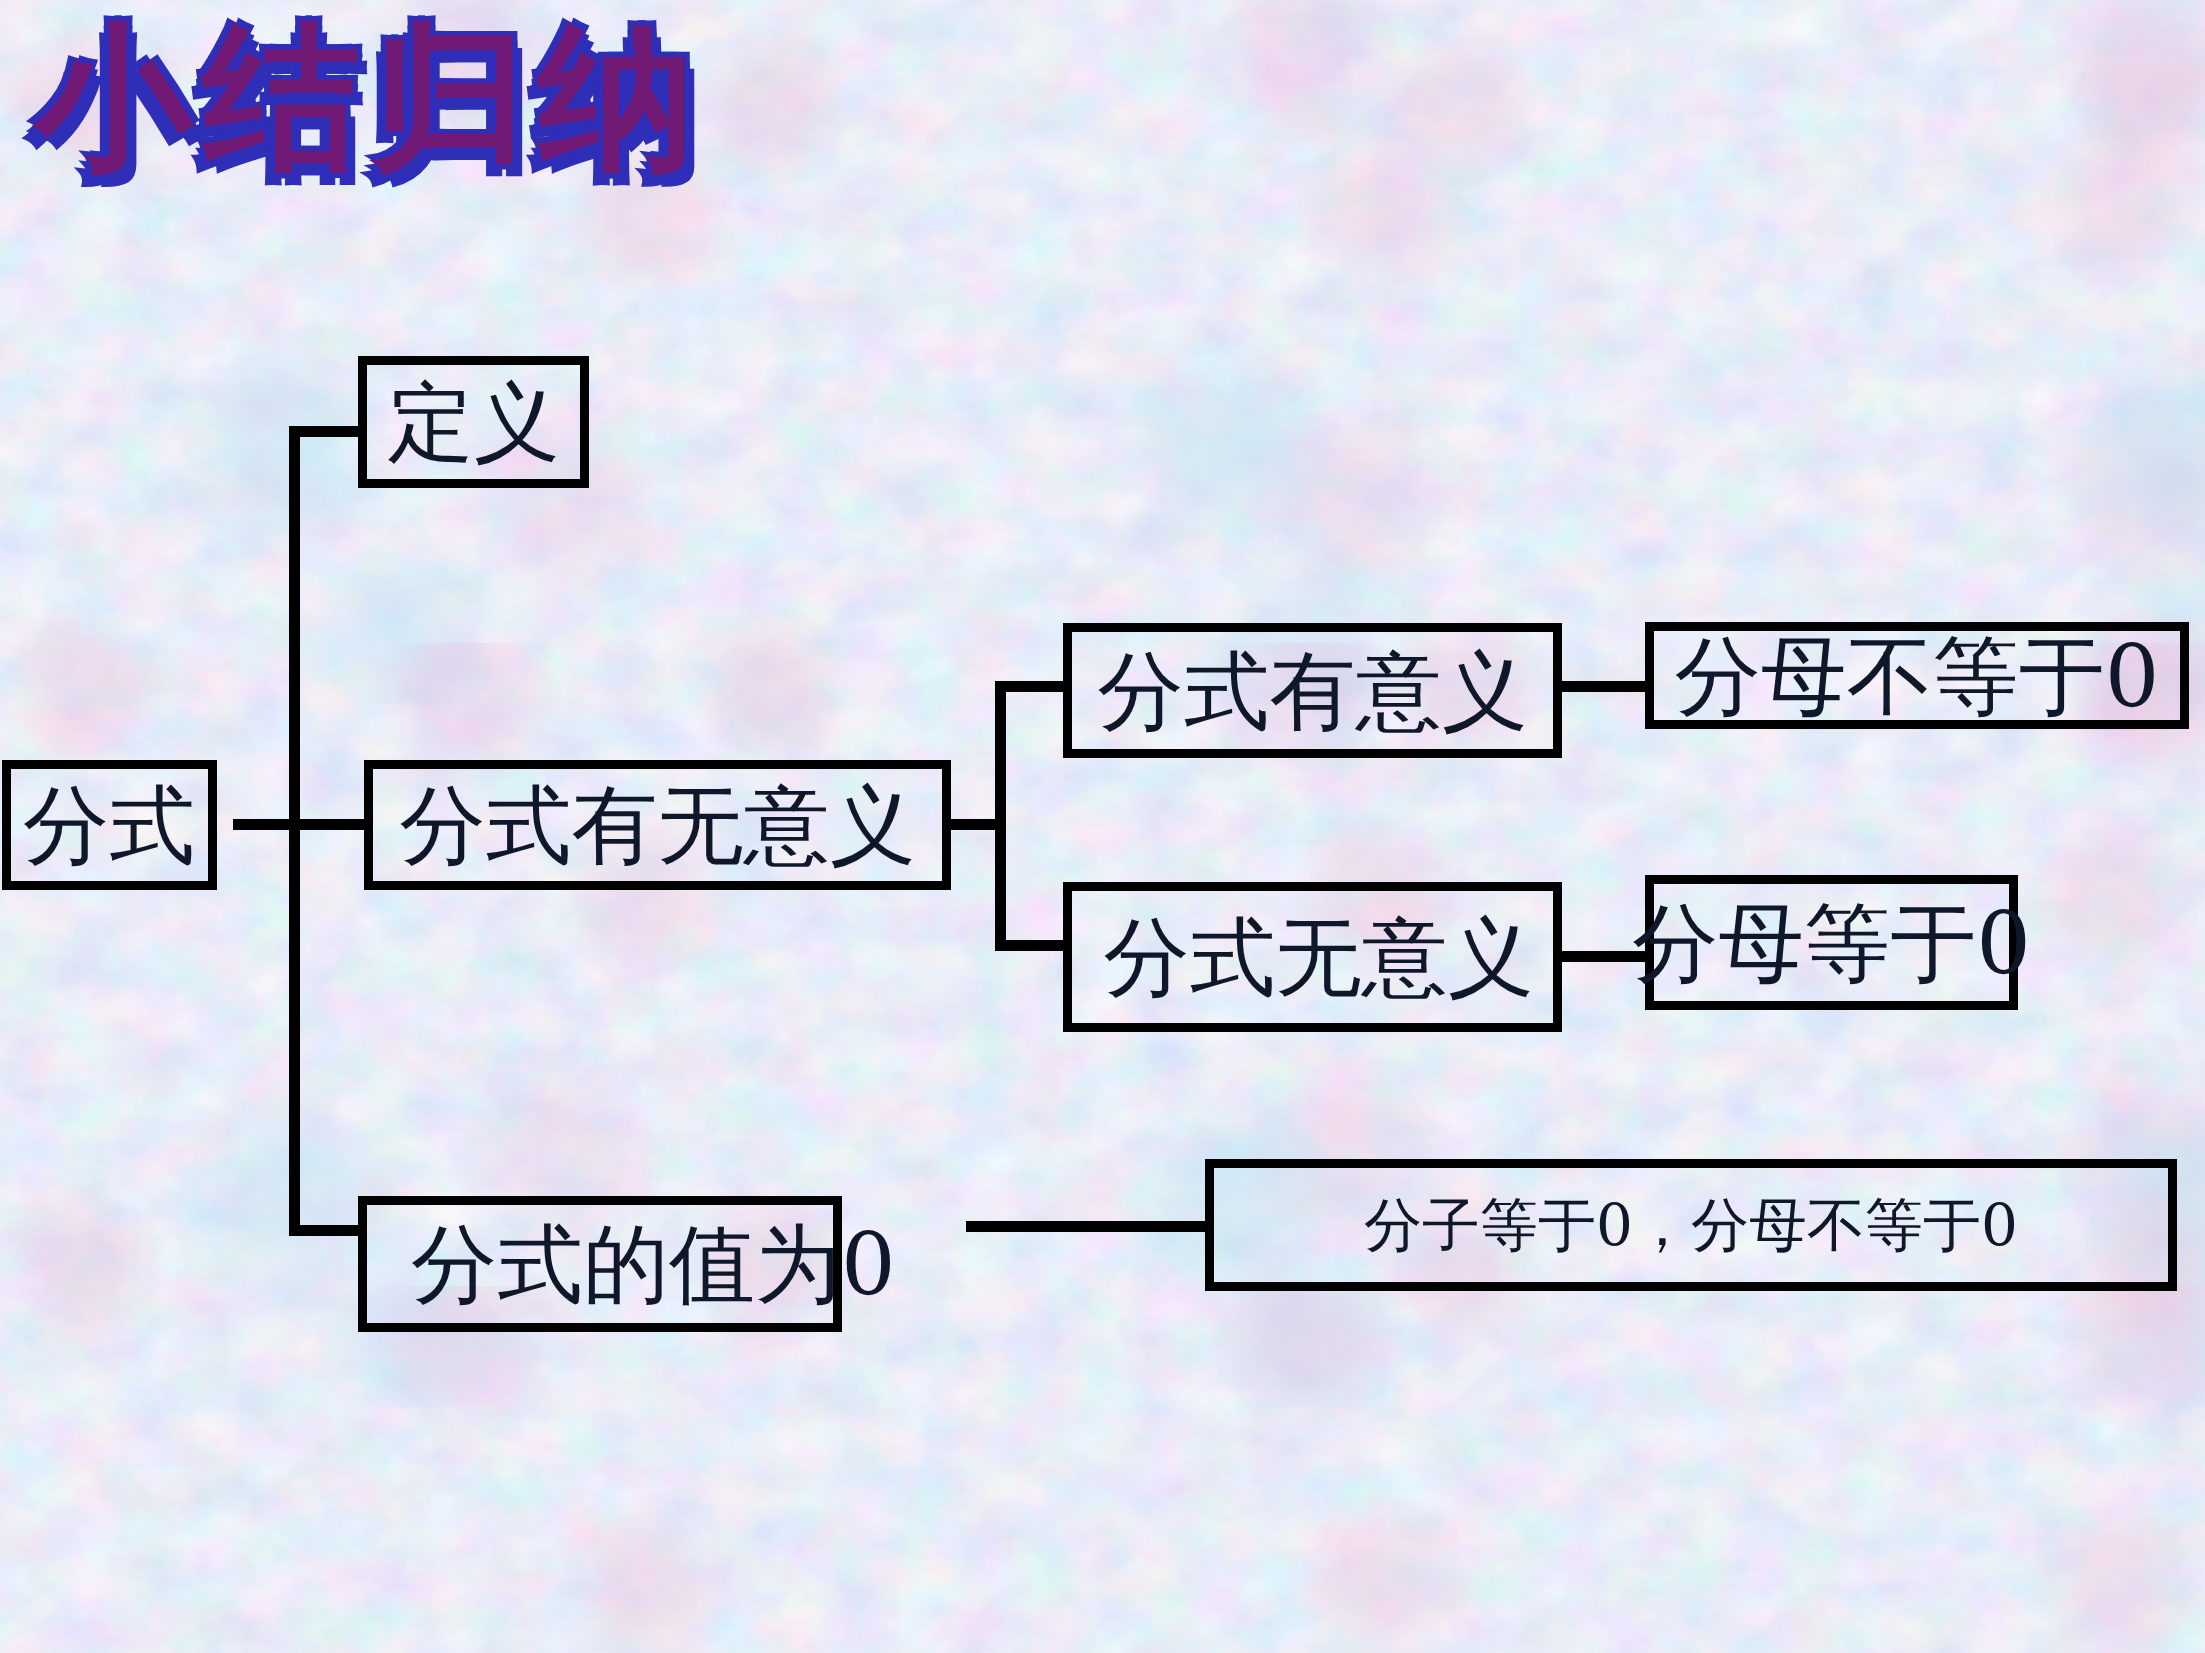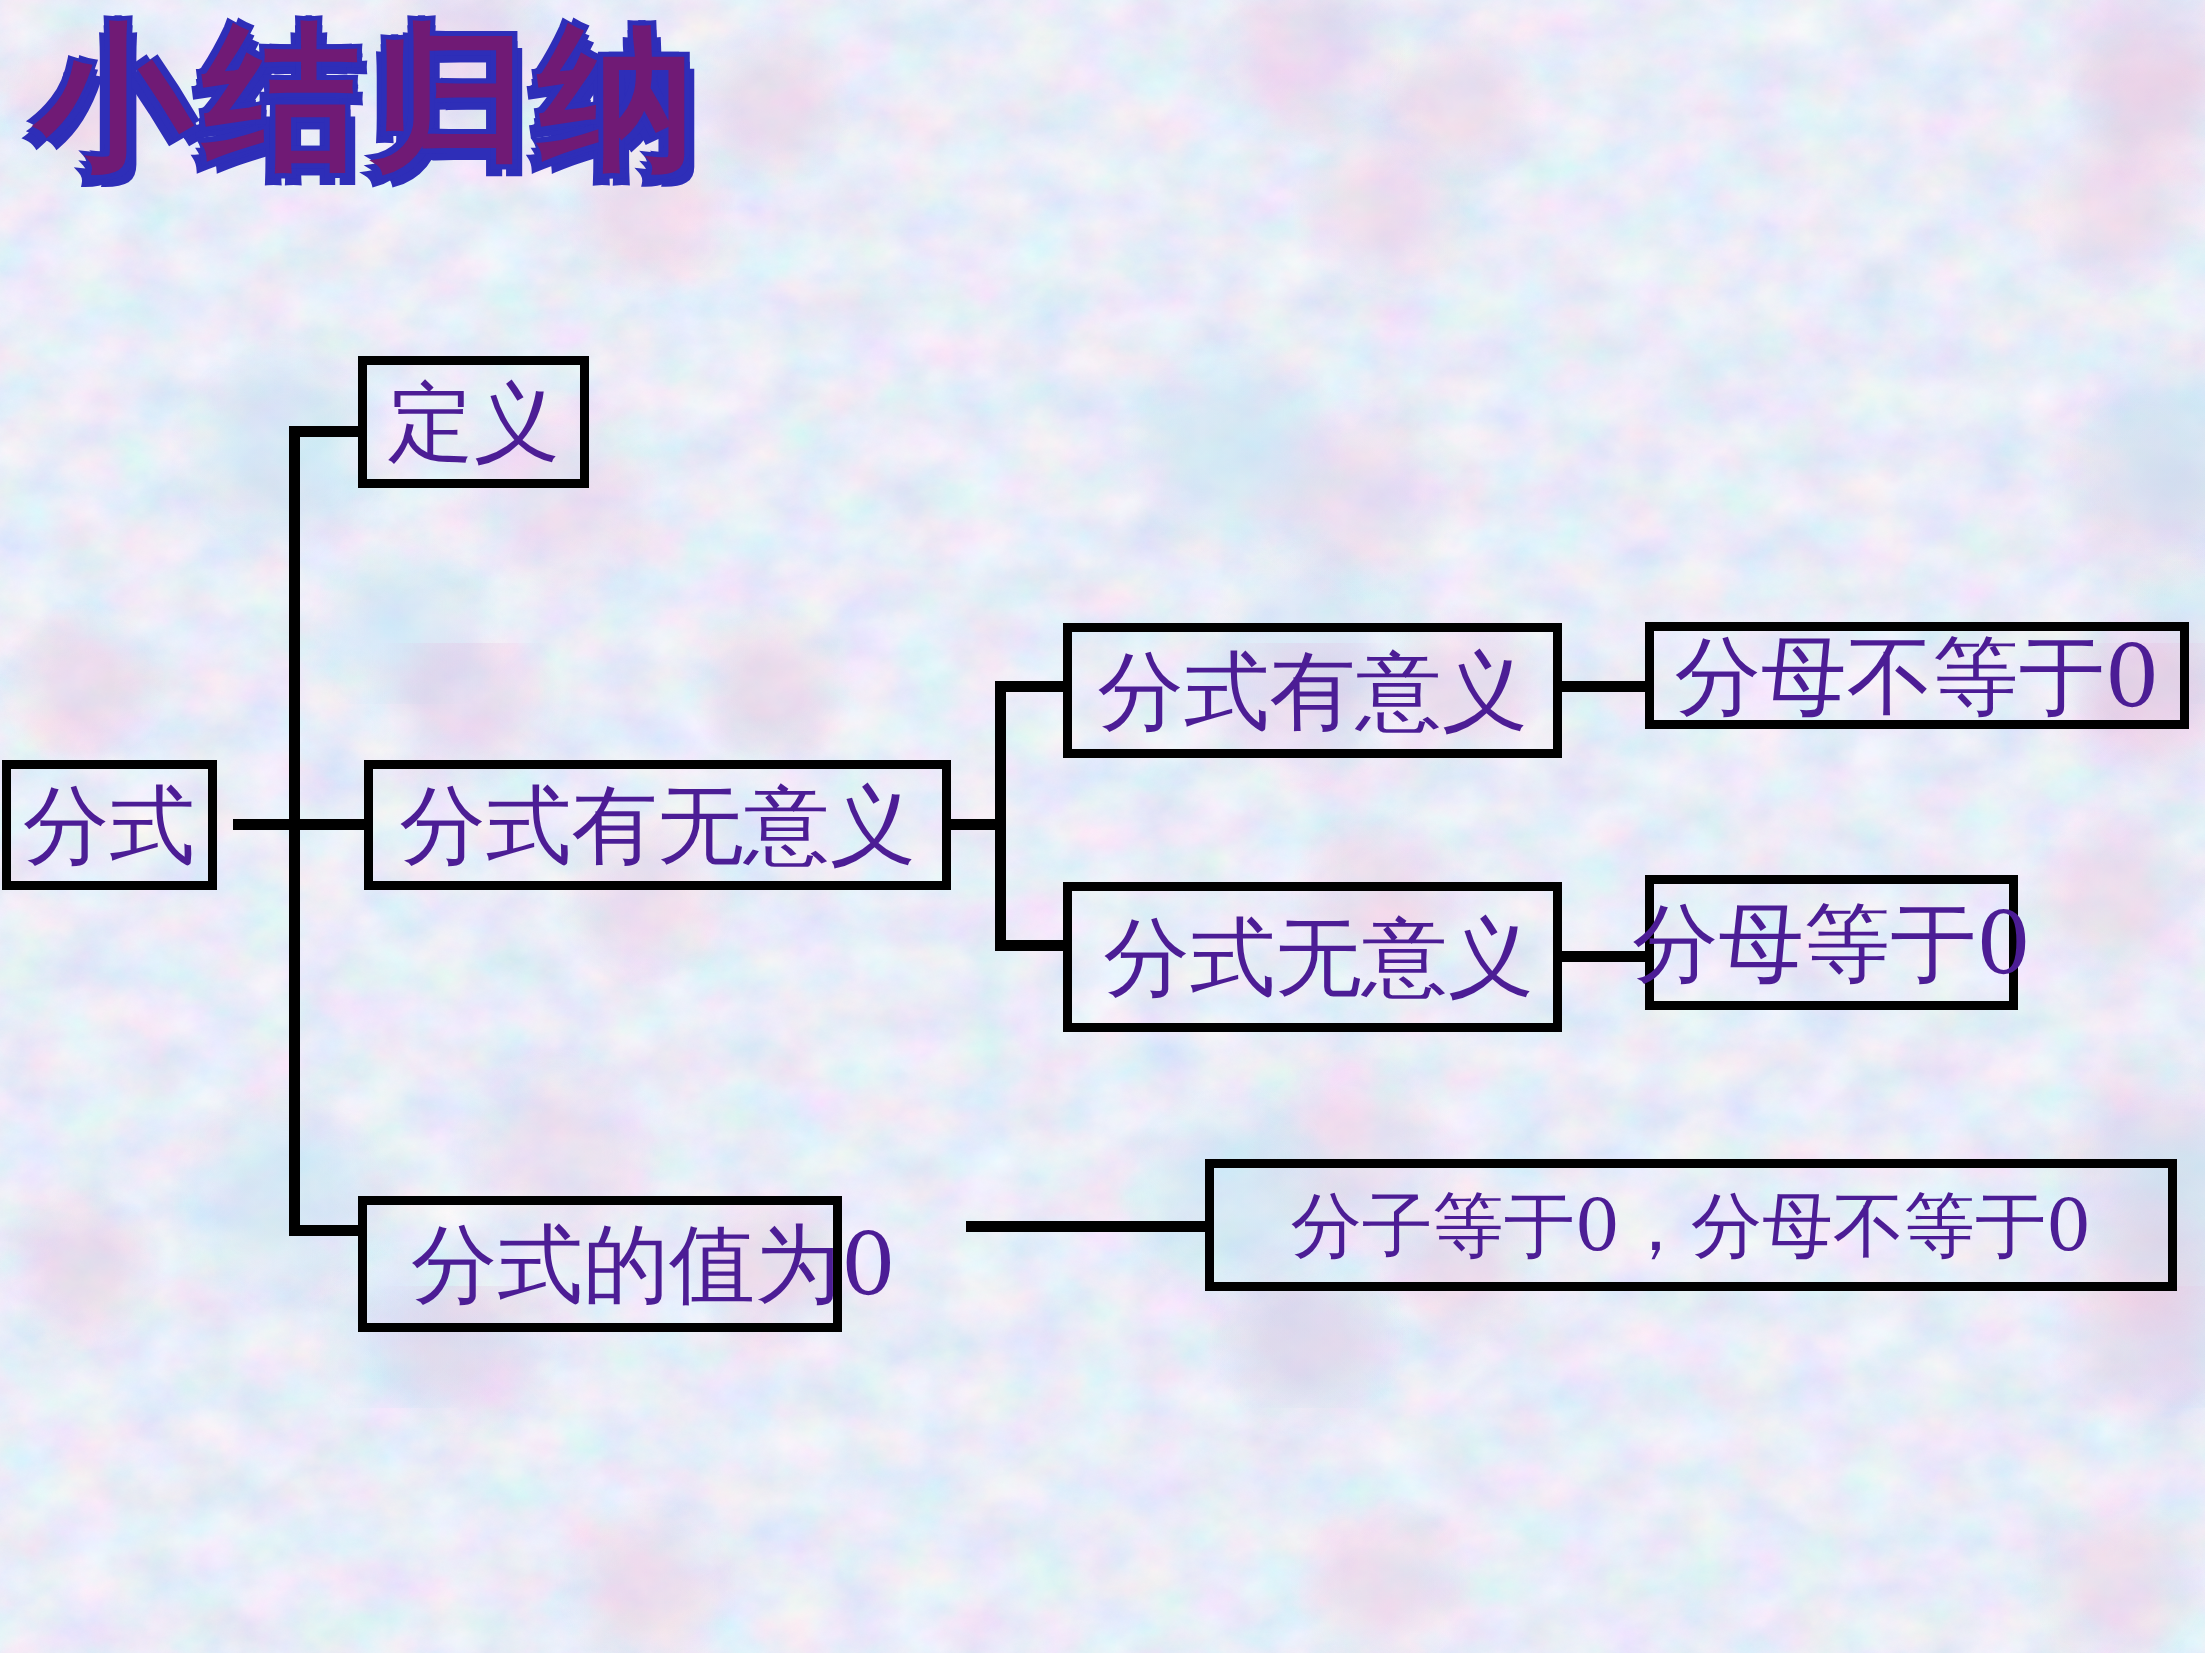--- a/index.html
+++ b/index.html
@@ -63,41 +63,41 @@
   .node {
     position: absolute;
     z-index: 2;
     box-sizing: border-box;
     border: 9.2px solid #000;
     background: transparent;
     display: flex;
     align-items: center;
     justify-content: center;
     font-size: 86px;
-    color: #4c1d95;
+    color: #0f172a;
     white-space: nowrap;
     line-height: 1;
   }
   .node.left-text { justify-content: flex-start; }
   .line {
     position: absolute;
     z-index: 2;
     background: #000;
   }
 
   
   #node-dingyi      { left: 358px;  top: 356px;  width: 231px;  height: 132px; }
   #node-fenshi      { left: 1.5px;    top: 760px;  width: 215px;  height: 130px; }
   #node-youwuyiyi   { left: 364px;  top: 760px;  width: 587px;  height: 130px; }
   #node-youyiyi     { left: 1063px; top: 623px;  width: 499px;  height: 135px; }
   #node-budengyu0   { left: 1645px; top: 622px;  width: 544px;  height: 107px; }
   #node-wuyiyi      { left: 1063px; top: 882px; width: 499px;  height: 150px; padding-left: 12px; }
   #node-dengyu0     { left: 1645px; top: 875px; width: 373px;  height: 135px; }
   #node-zhiwei0     { left: 358px;  top: 1159px; width: 484px;  height: 136px; padding-left: 44px; margin-top: 37px; }
-  #node-jielun      { left: 1205px; top: 1159px; width: 972px; height: 132px; font-size: 71px; }
+  #node-jielun      { left: 1205px; top: 1159px; width: 972px; height: 132px; font-size: 58px; }
 
   
   #connector-trunk        { left: 289px;  top: 426px;  width: 10.7px;  height: 810px; }
   #connector-dingyi       { left: 300px;  top: 426px;  width: 60px;  height: 10.7px; }
   #connector-fenshi       { left: 233px;  top: 819px; width: 133px; height: 10.7px; }
   #connector-youwu-right  { left: 951px; top: 819px; width: 51px;  height: 10.7px; }
   #connector-bracket      { left: 995px; top: 681px;  width: 10.7px;  height: 270px; }
   #connector-bracket-top  { left: 1006px; top: 681px;  width: 58px;  height: 10.7px; }
   #connector-bracket-bot  { left: 1006px; top: 940px; width: 58px;  height: 10.7px; }
   #connector-youyiyi      { left: 1562px; top: 681px;  width: 84px; height: 10.7px; }

